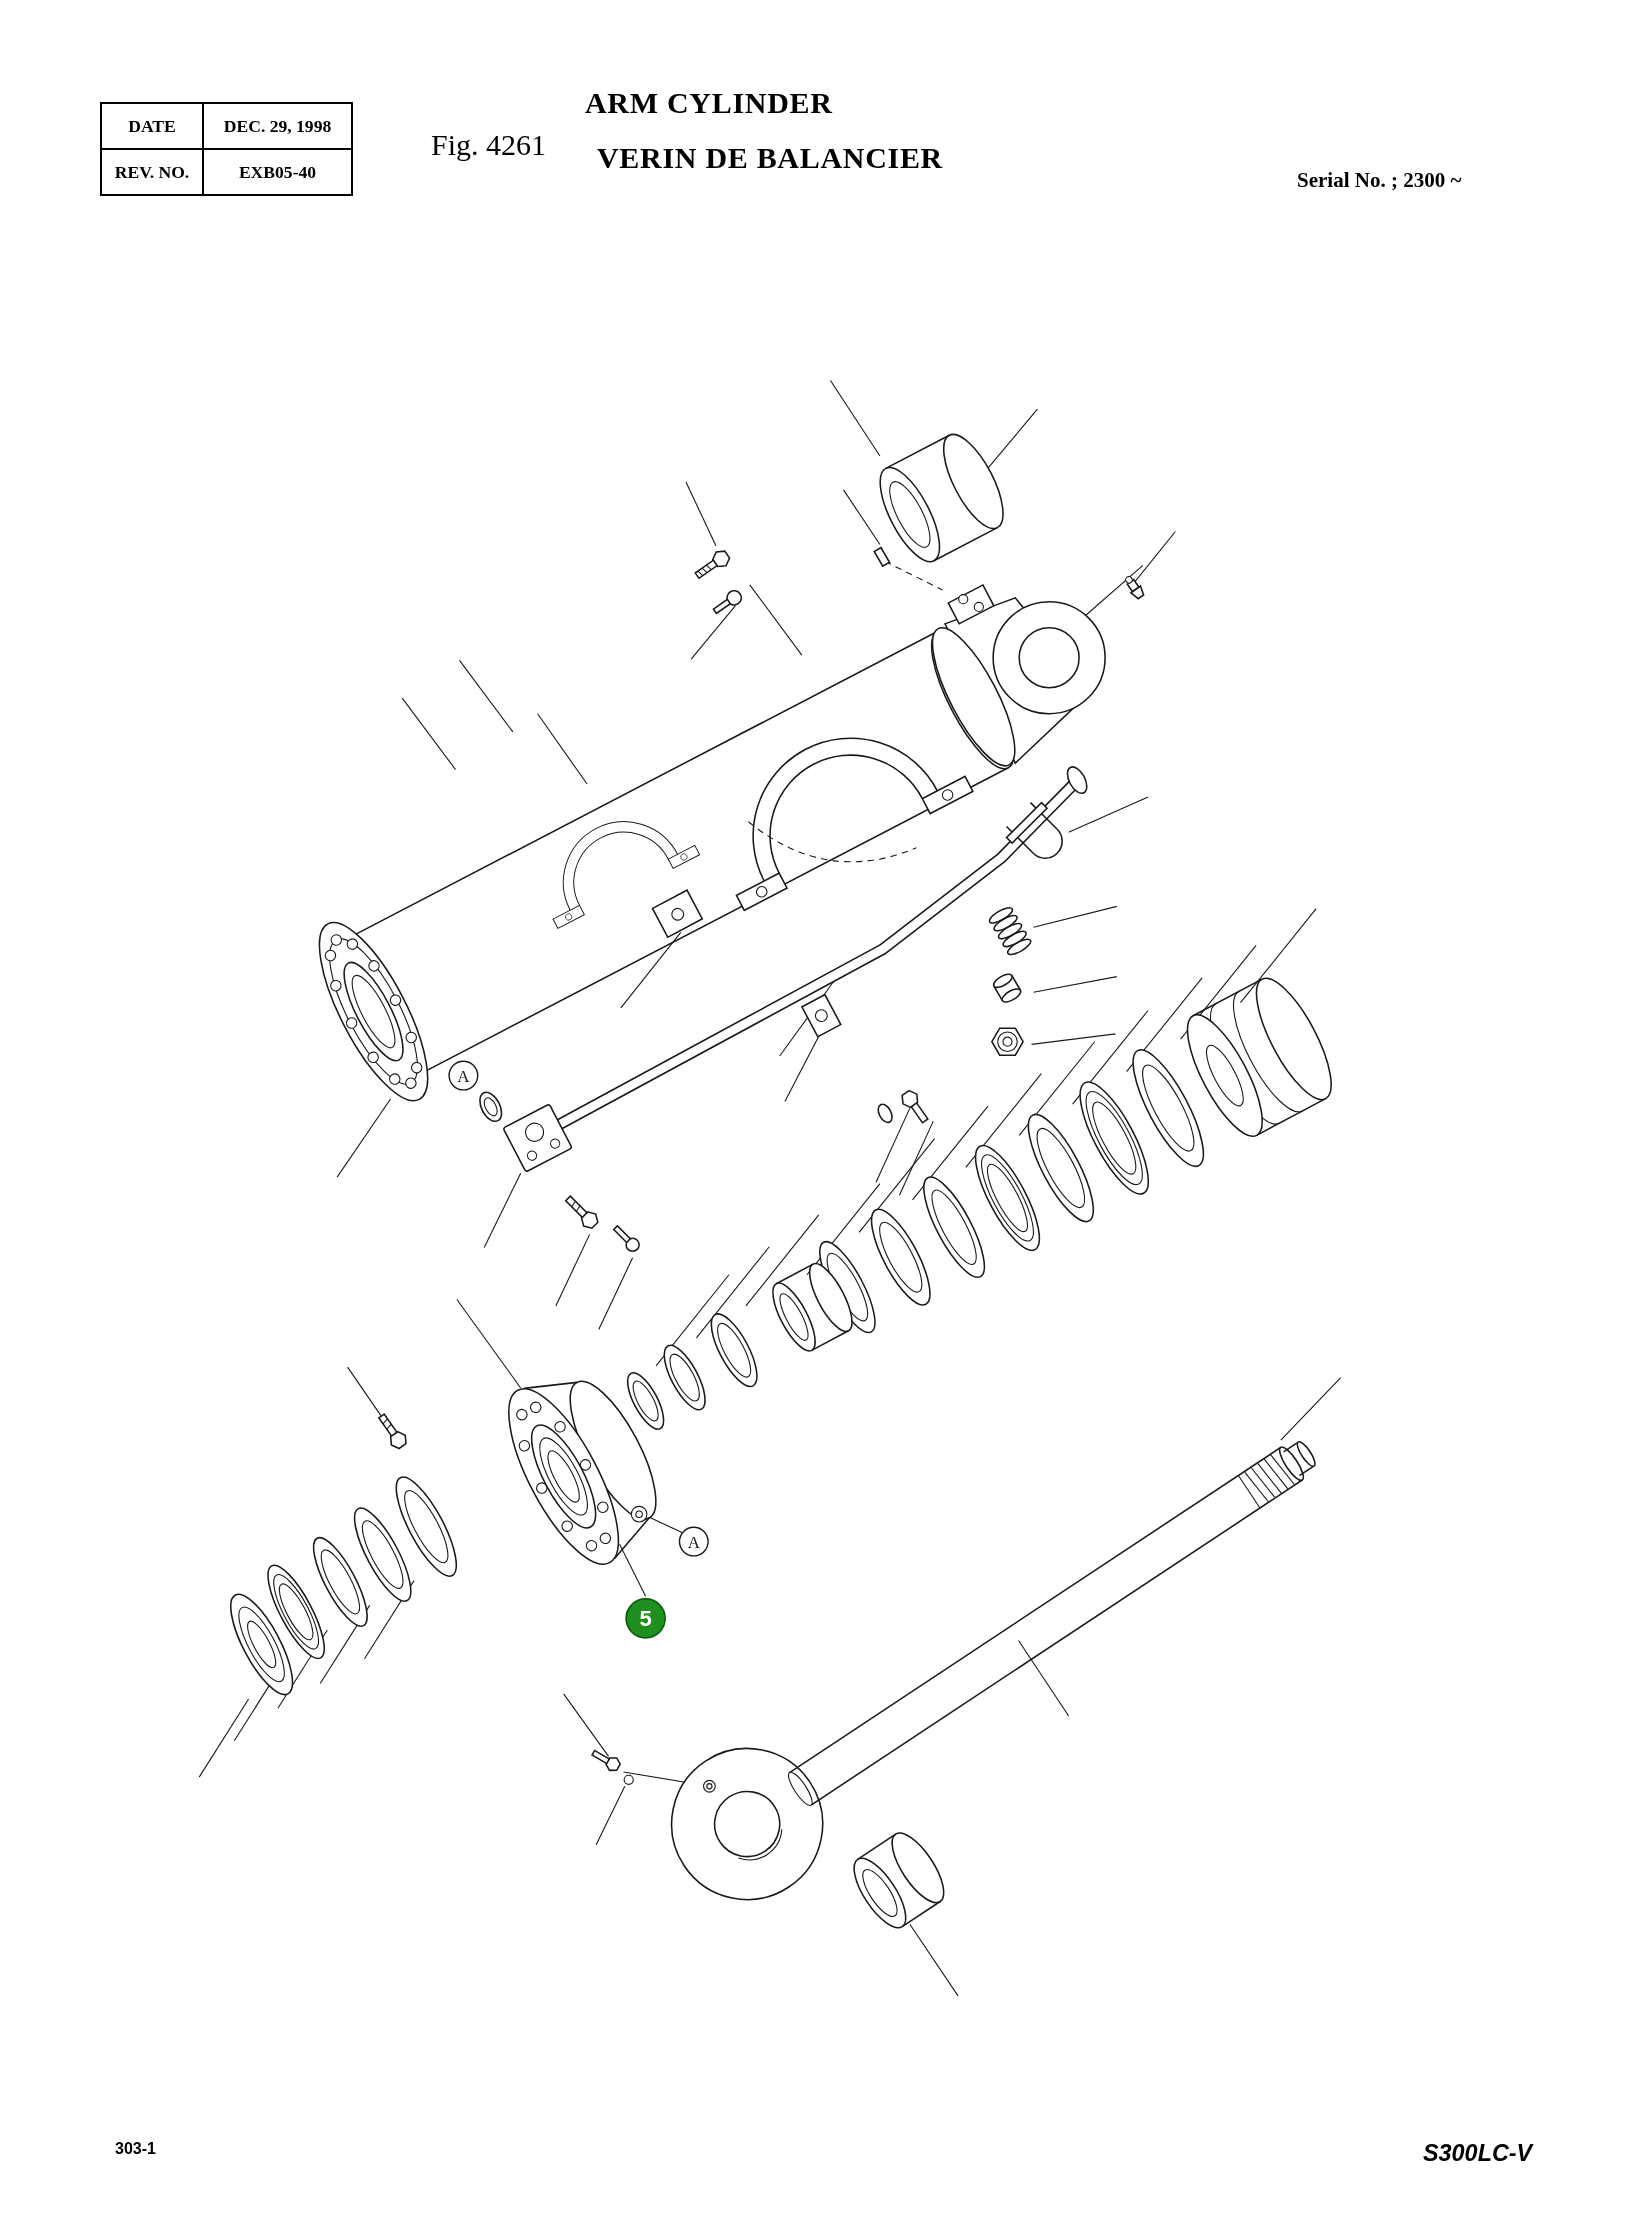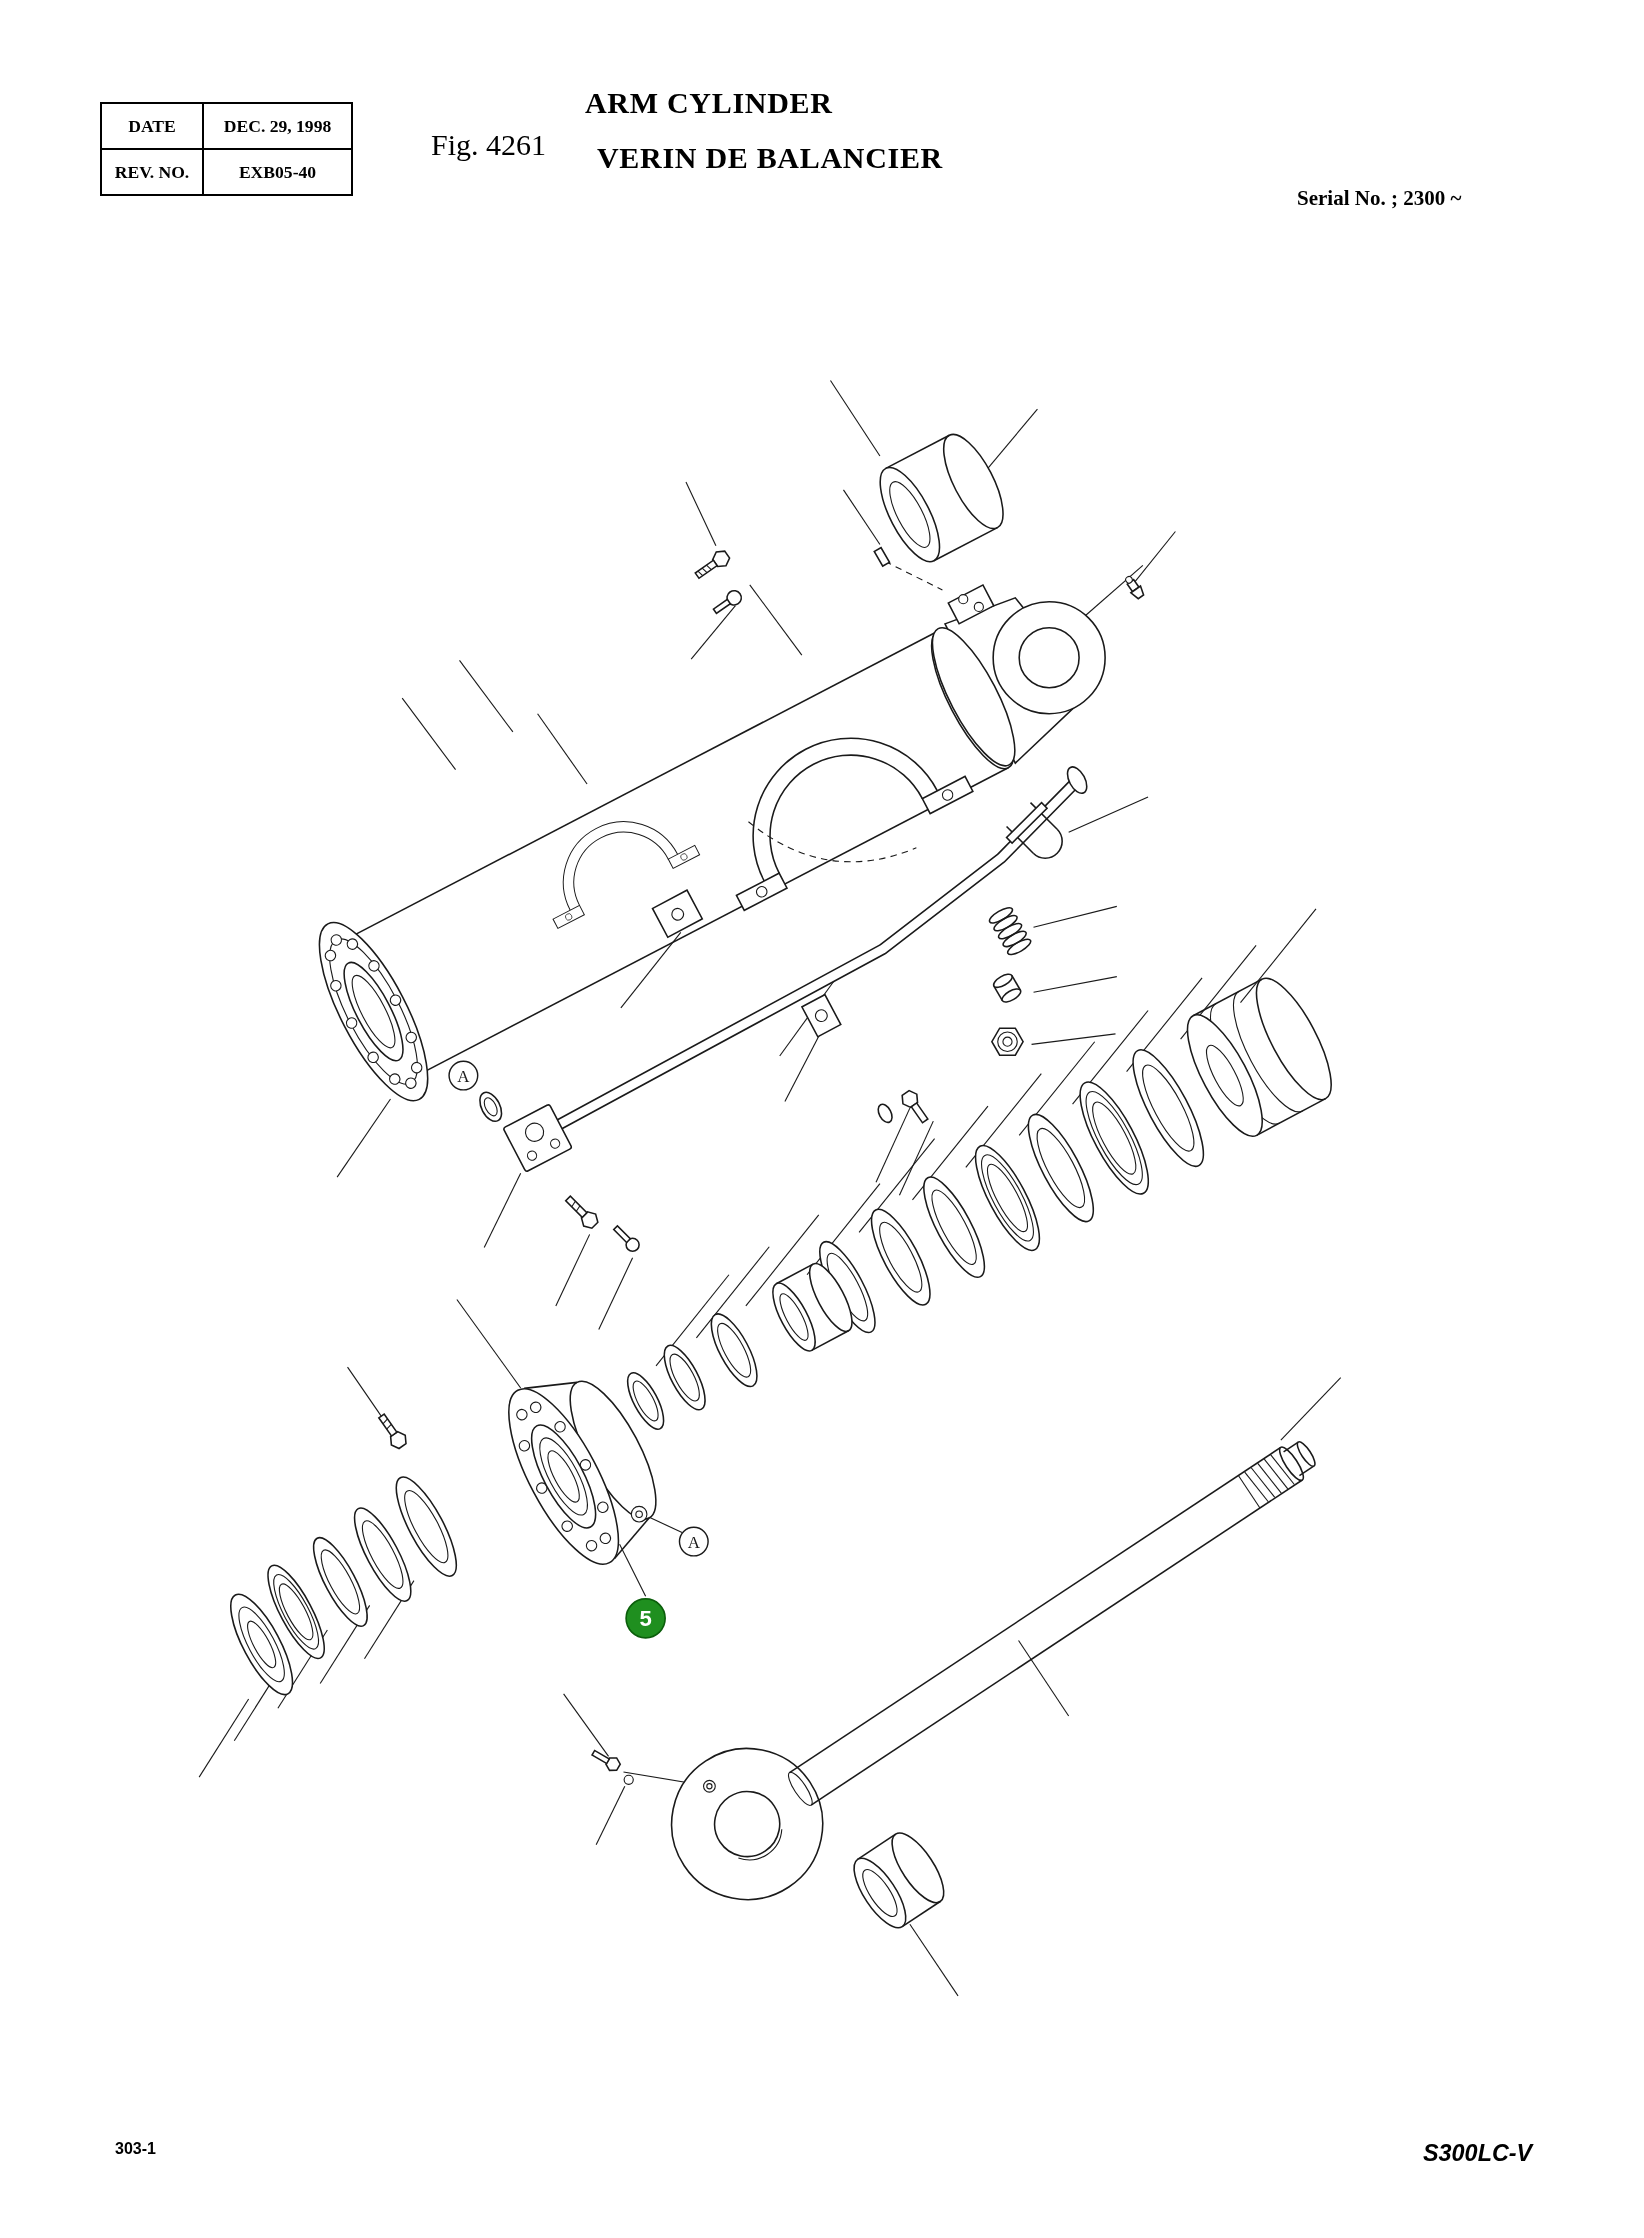--- a/index.html
+++ b/index.html
@@ -30,21 +30,21 @@
   }
   .title-en{
     position:absolute;left:585px;top:86px;
     font-weight:bold;font-size:30px;letter-spacing:0.7px;
   }
   .title-fr{
     position:absolute;left:585px;top:141px;
     font-weight:bold;font-size:30px;letter-spacing:0.7px;margin-left:12px;
   }
   .serial{
-    position:absolute;left:1297px;top:186px;
+    position:absolute;left:1297px;top:168px;
     font-weight:bold;font-size:21px;text-align:right;
   }
   
   .footer-left{
     position:absolute;left:115px;top:2140px;
     font-family:"Liberation Sans",sans-serif;
     font-weight:bold;font-size:16px;
   }
   .footer-right{
     position:absolute;left:1423px;top:2140px;

